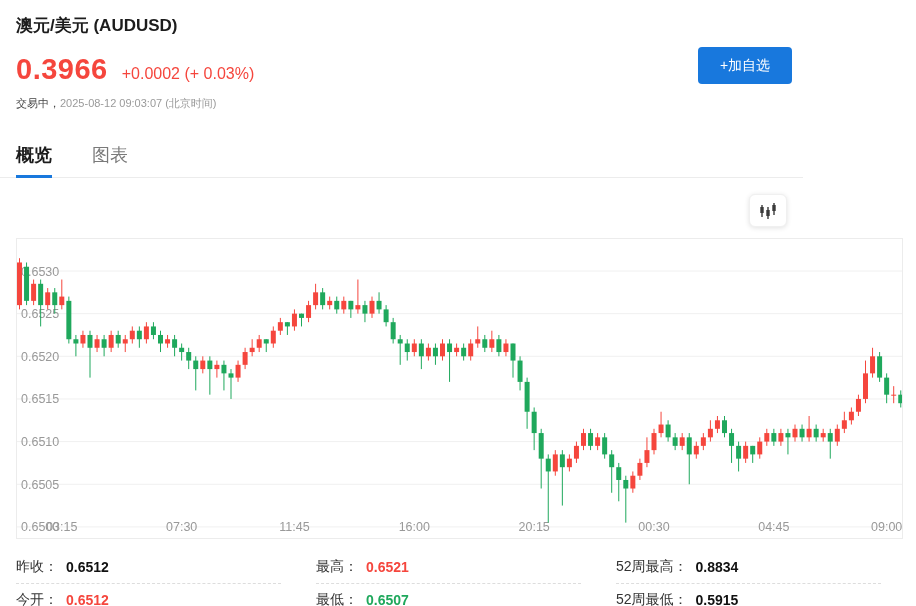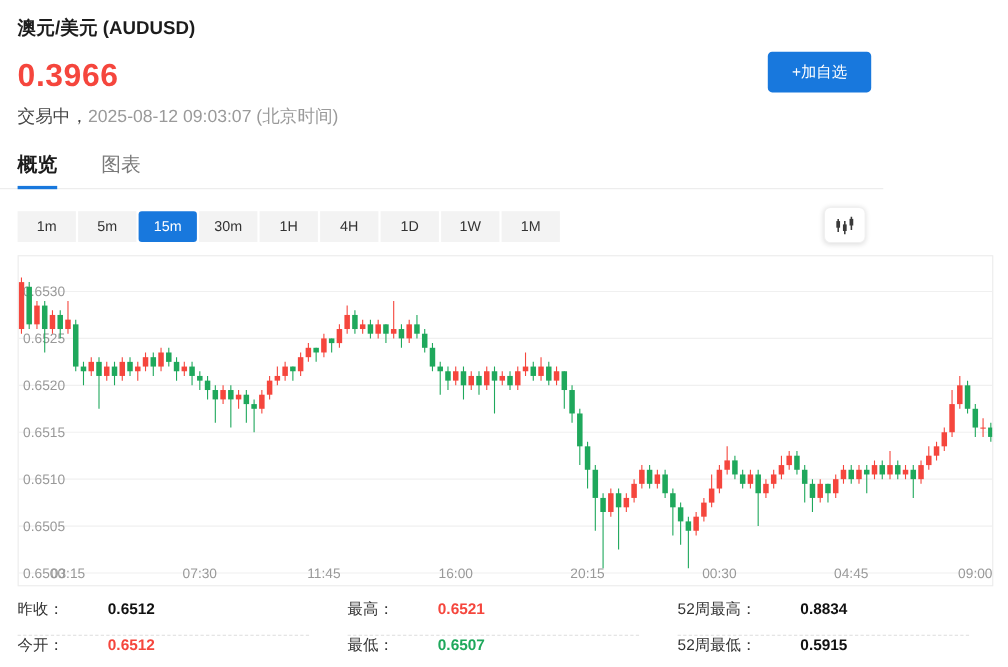--- a/index.html
+++ b/index.html
@@ -5,21 +5,21 @@
   html,body{margin:0;padding:0;width:916px;height:606px;overflow:hidden;background:#fff;
     font-family:"Liberation Sans","DejaVu Sans",sans-serif;color:#222;}
   .page{position:relative;width:803px;height:606px;}
 
   
   .header{position:relative;padding:14px 16px 0 16px;}
   .title{font-size:17px;font-weight:700;color:#1c1c1c;margin:0 0 16px 0;}
   .price-row{display:flex;align-items:baseline;margin:0 0 10px 0;}
   .price{font-size:29px;font-weight:700;color:#f5463d;letter-spacing:.5px;}
   .change{font-size:16px;color:#f5463d;margin-left:14px;}
-  .status-row{font-size:16px;color:#444;margin-bottom:14px;}
+  .status-row{font-size:11px;color:#444;margin-bottom:26px;}
   .status-time{color:#9a9a9a;}
   .watch-btn{position:absolute;top:47px;right:11px;width:94px;height:37px;background:#1878dd;
     color:#fff;border:none;border-radius:4px;font-size:14px;cursor:pointer;font-family:inherit;margin-left:16px;}
 
   
   .tabs{display:flex;padding:0 16px;border-bottom:1px solid #ececec;}
   .tab{position:relative;font-size:18px;padding:6px 0 10px 0;margin-right:40px;color:#7a7a7a;cursor:pointer;}
   .tab.active{color:#1c1c1c;font-weight:700;}
   .tab.active .underline{position:absolute;left:0;right:0;bottom:-1px;height:3px;background:#1878dd;}
 
@@ -34,63 +34,53 @@
     border-radius:6px;box-shadow:0 1px 5px rgba(0,0,0,.12);cursor:pointer;display:flex;
     align-items:center;justify-content:center;padding:0;}
 
   
   .chart-box{position:relative;margin:11px 0 0 16px;width:887px;height:301px;
     border:1px solid #ececec;box-sizing:border-box;}
   .chart-box svg{display:block;}
 
   
   .stats{display:grid;grid-template-columns:265px 265px 265px;column-gap:35px;margin:12px 16px 0 16px;}
-  .stat-cell{display:flex;height:32px;border-bottom:1px dashed #ddd;font-size:14px;gap:32px;}
+  .stat-cell{display:flex;align-items:center;height:32px;border-bottom:1px dashed #ddd;font-size:14px;}
   .stat-label{color:#333;}
   .stat-value{font-weight:700;margin-left:8px;}
   .v-dark{color:#111;} .v-red{color:#f5463d;} .v-green{color:#1fa85c;}
 </style>
 </head>
 <body>
 
 <div class="page">
 
   <div class="header">
     <h1 class="title">澳元/美元 (AUDUSD)</h1>
     <button class="watch-btn">+加自选</button>
     <div class="price-row">
       <span class="price">0.3966</span>
+      <span class="change">+0.0002 (+ 0.03%)</span>
     </div>
     <div class="status-row">
       <span>交易中，</span><span class="status-time">2025-08-12 09:03:07  (北京时间)</span>
     </div>
   </div>
 
   <div class="tabs">
     <div class="tab active">
       <span>概览</span>
       <span class="underline"></span>
     </div>
     <div class="tab">
       <span>图表</span>
     </div>
   </div>
 
   <div class="tf-row">
-    <div class="tf-group">
-      <button class="tf-btn">1m</button>
-      <button class="tf-btn">5m</button>
-      <button class="tf-btn active">15m</button>
-      <button class="tf-btn">30m</button>
-      <button class="tf-btn">1H</button>
-      <button class="tf-btn">4H</button>
-      <button class="tf-btn">1D</button>
-      <button class="tf-btn">1W</button>
-      <button class="tf-btn">1M</button>
-    </div>
     <div class="tf-spacer"></div>
     <button class="chart-type-btn">
       <svg width="20" height="18" viewBox="0 0 20 18">
         <line x1="4" y1="3" x2="4" y2="15" stroke="#3a3a3a" stroke-width="1.4"></line>
         <rect x="2.3" y="5" width="3.4" height="6" fill="#3a3a3a"></rect>
         <line x1="10" y1="5" x2="10" y2="17" stroke="#3a3a3a" stroke-width="1.4"></line>
         <rect x="8.3" y="8" width="3.4" height="6" fill="#3a3a3a"></rect>
         <line x1="16" y1="1" x2="16" y2="13" stroke="#3a3a3a" stroke-width="1.4"></line>
         <rect x="14.3" y="3" width="3.4" height="6" fill="#3a3a3a"></rect>
       </svg>

